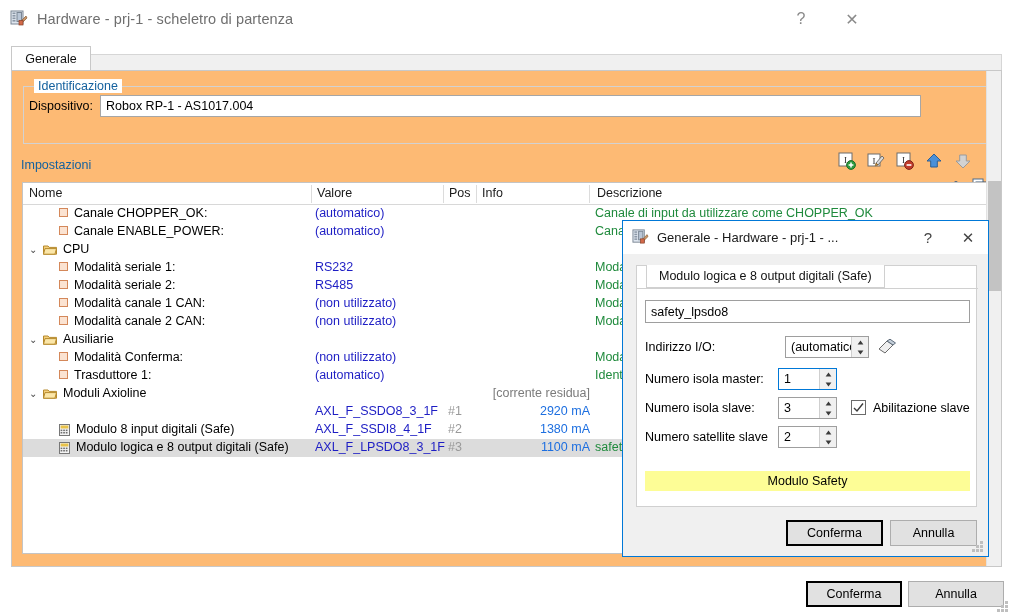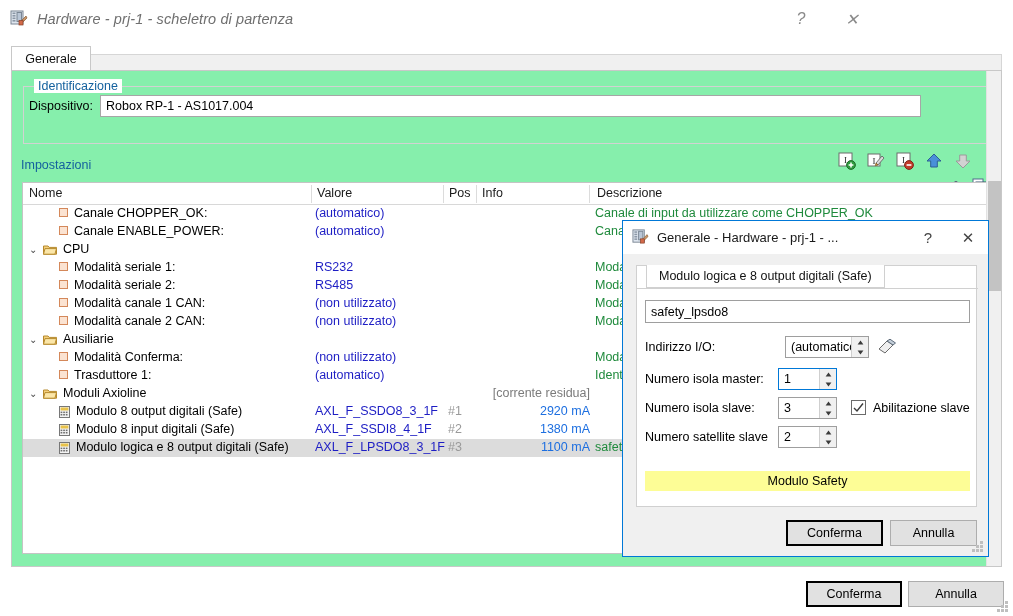--- a/index.html
+++ b/index.html
@@ -11,21 +11,21 @@
     font-family: "Liberation Sans", sans-serif;
     font-size: 12.5px;
     color: #000;
   }
   #root { position: relative; width: 1013px; height: 616px; background: #ffffff; }
 
   
   .titlebar {
     position: absolute; left: 0; top: 0; width: 880px; height: 38px;
     background: #ffffff;
-    display: flex; align-items: center; font-style: italic;
+    display: flex; align-items: center;
   }
   .titlebar .tb-icon { margin-left: 10px; margin-right: 9px; }
   .titlebar .tb-title {
     font-size: 14.5px; color: #6f6f6f; letter-spacing: .1px;
   }
   .tb-btns { position: absolute; right: 0; top: 0; height: 38px; display: flex; }
   .tb-btn {
     width: 46px; height: 38px; display: flex; align-items: center; justify-content: center;
     color: #8a8a8a; font-size: 16px; user-select: none;
   }
@@ -42,21 +42,21 @@
     font-size: 12.5px; color: #111;
   }
   .tab-filler {
     position: absolute; left: 80px; top: 8px; right: 0; height: 17px;
     background: #f0f0f0; border: 1px solid #d6d6d6; border-bottom: none; border-left: none;
   }
 
   
   .tabbody {
     position: absolute; left: 11px; top: 70px; width: 991px; height: 497px;
-    background: #86efac; border: 1px solid #c8c8c8;
+    background: #fdba74; border: 1px solid #c8c8c8;
   }
 
   
   .groupbox {
     position: absolute; left: 11px; top: 15px; width: 966px; height: 58px;
     border: 1px solid #d2d2d2;
   }
   .groupbox-legend {
     position: absolute; left: 10px; top: -8px; background: #fff; padding: 0 4px;
     color: #14619e; font-size: 12.5px;
@@ -371,32 +371,20 @@
             <span class="c-name" style="left: 6px;"><span class="twisty">⌄</span><span class="ico-folder"><svg width="14" height="11" viewBox="0 0 14 11">
                   <path d="M0.5 2 h4.5 l1.2 1.4 h7.3 v6.8 h-13 Z" fill="#f5cf7a" stroke="#b68a2e"></path>
                   <path d="M2 4.6 h11.5 l-1.6 5.6 h-11.4 Z" fill="#fbe6a8" stroke="#b68a2e"></path>
                 </svg></span><span style="margin-left:6px">Moduli Axioline</span></span>
             <span class="c-val"></span>
             <span class="c-pos"></span>
             <span class="c-info gray">[corrente residua]</span>
             <span class="c-desc"></span>
           </div>
           <div class="trow">
-            <span class="c-name" style="left: 36px;"><span class="ico-mod"><svg width="11" height="12" viewBox="0 0 11 12">
-                  <rect x="0.5" y="0.5" width="10" height="11" fill="#f3f3f3" stroke="#777"></rect>
-                  <rect x="1.6" y="1.5" width="7.8" height="3" fill="#e8c24a"></rect>
-                  <g fill="#6f6f6f">
-                    <rect x="1.6" y="5.6" width="1.7" height="1.5"></rect>
-                    <rect x="4.2" y="5.6" width="1.7" height="1.5"></rect>
-                    <rect x="6.8" y="5.6" width="1.7" height="1.5"></rect>
-                    <rect x="1.6" y="8" width="1.7" height="1.5"></rect>
-                    <rect x="4.2" y="8" width="1.7" height="1.5"></rect>
-                    <rect x="6.8" y="8" width="1.7" height="1.5"></rect>
-                  </g>
-                </svg></span><span style="margin-left:6px">Modulo 8 output digitali (Safe)</span></span>
             <span class="c-val">AXL_F_SSDO8_3_1F</span>
             <span class="c-pos">#1</span>
             <span class="c-info">2920 mA</span>
             <span class="c-desc"></span>
           </div>
           <div class="trow">
             <span class="c-name" style="left: 36px;"><span class="ico-mod"><svg width="11" height="12" viewBox="0 0 11 12">
                   <rect x="0.5" y="0.5" width="10" height="11" fill="#f3f3f3" stroke="#777"></rect>
                   <rect x="1.6" y="1.5" width="7.8" height="3" fill="#e8c24a"></rect>
                   <g fill="#6f6f6f">

